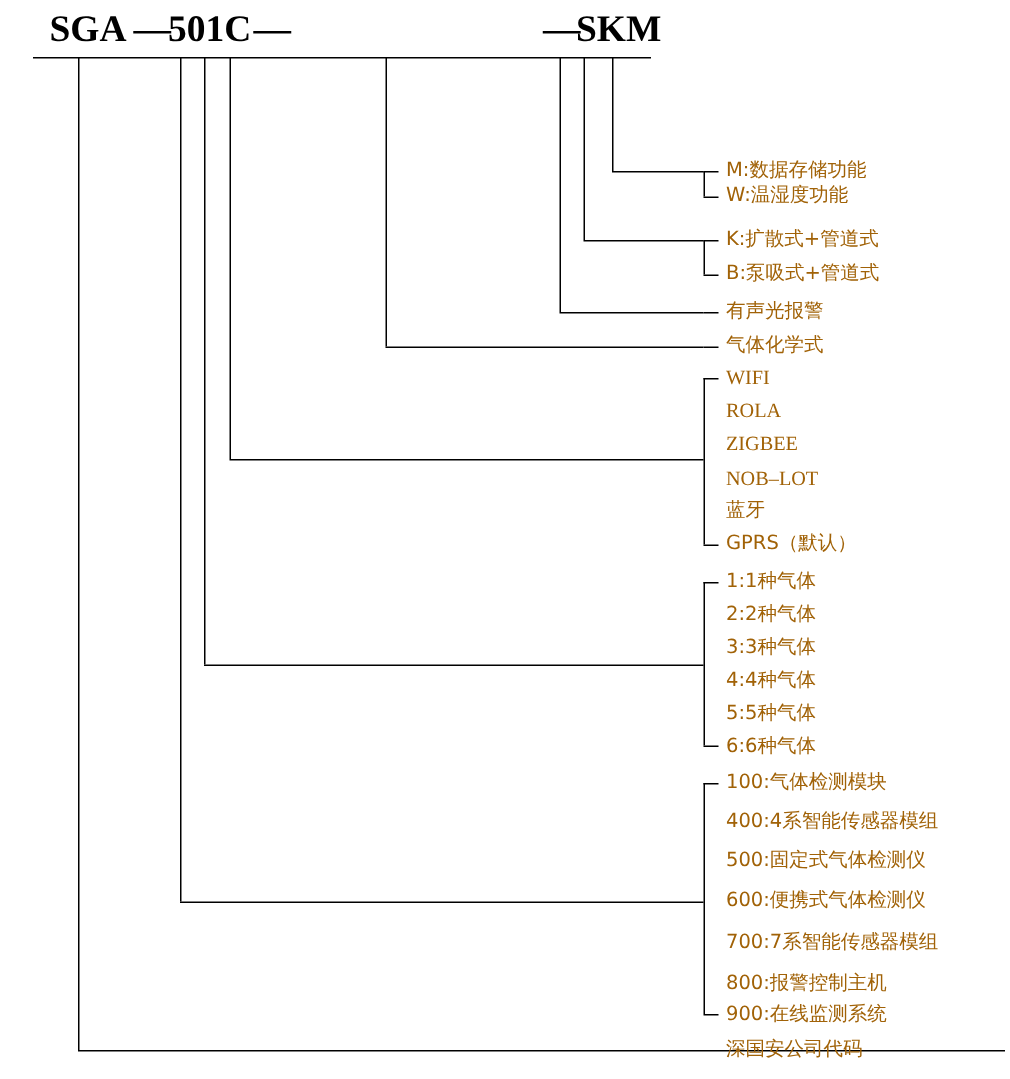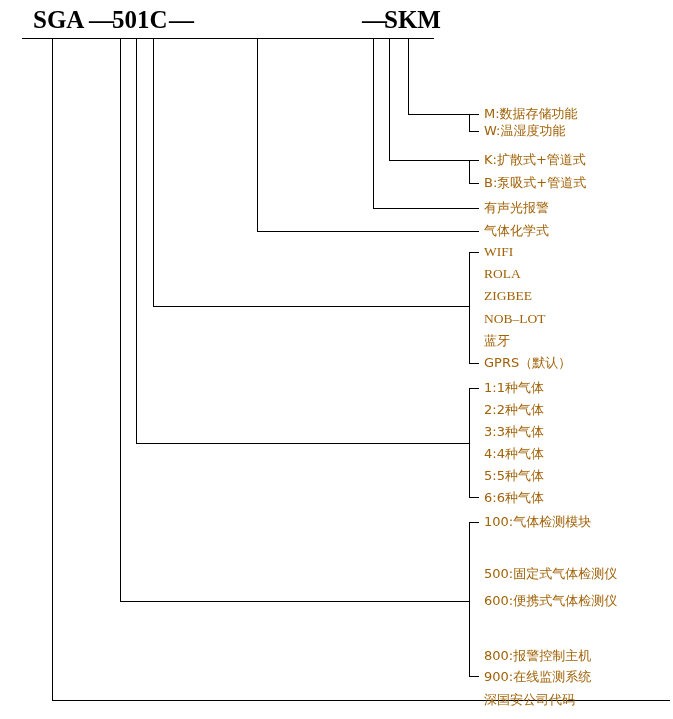--- a/index.html
+++ b/index.html
@@ -101,20 +101,22 @@
   <span class="lbl cn" style="left:484px;top:356px;">GPRS（默认）</span>
 
   <span class="lbl cn" style="left:484px;top:381px;">1:1种气体</span>
   <span class="lbl cn" style="left:484px;top:403px;">2:2种气体</span>
   <span class="lbl cn" style="left:484px;top:425px;">3:3种气体</span>
   <span class="lbl cn" style="left:484px;top:447px;">4:4种气体</span>
   <span class="lbl cn" style="left:484px;top:469px;">5:5种气体</span>
   <span class="lbl cn" style="left:484px;top:491px;">6:6种气体</span>
 
   <span class="lbl cn" style="left:484px;top:515px;">100:气体检测模块</span>
+  <span class="lbl cn" style="left:484px;top:541px;">400:4系智能传感器模组</span>
   <span class="lbl cn" style="left:484px;top:567px;">500:固定式气体检测仪</span>
   <span class="lbl cn" style="left:484px;top:594px;">600:便携式气体检测仪</span>
+  <span class="lbl cn" style="left:484px;top:622px;">700:7系智能传感器模组</span>
   <span class="lbl cn" style="left:484px;top:649px;">800:报警控制主机</span>
   <span class="lbl cn" style="left:484px;top:670px;">900:在线监测系统</span>
 
   <span class="lbl cn" style="left:484px;top:693px;">深国安公司代码</span>
 
 </div>
 
 </body></html>

